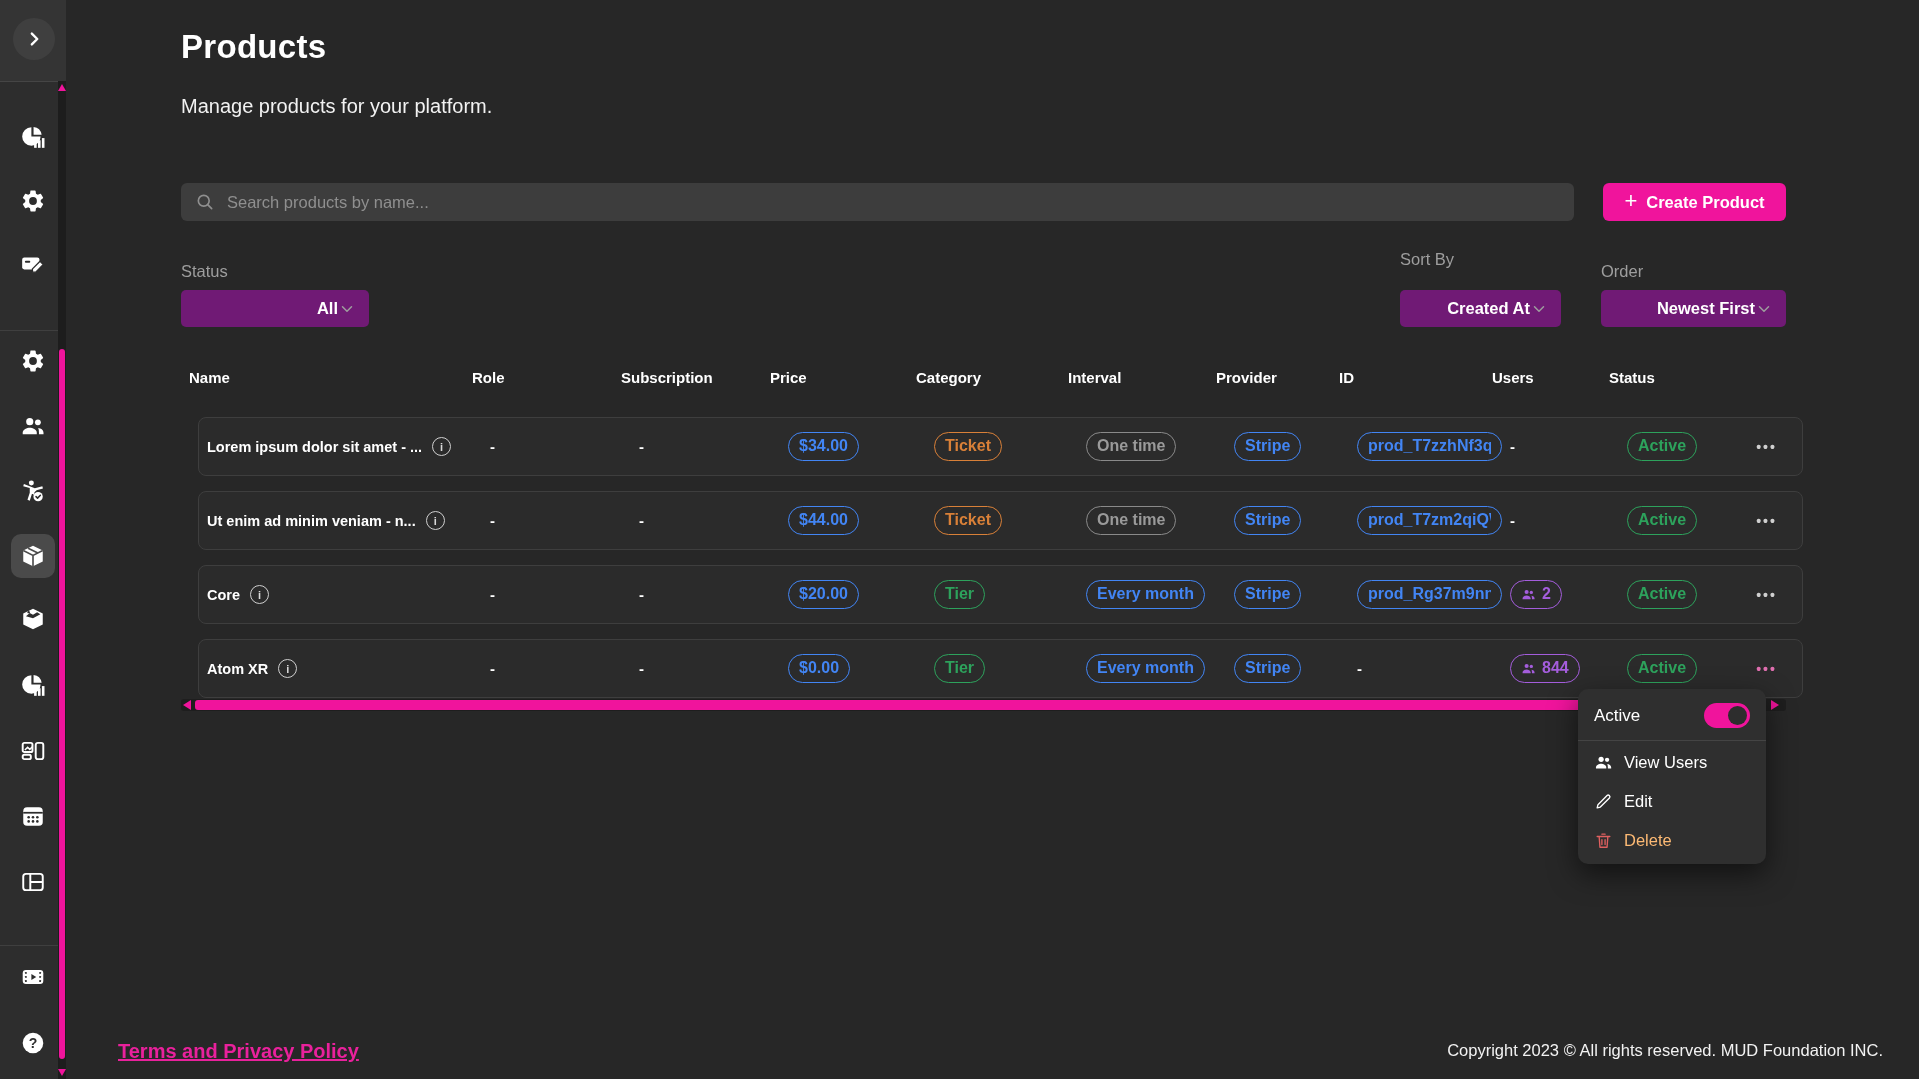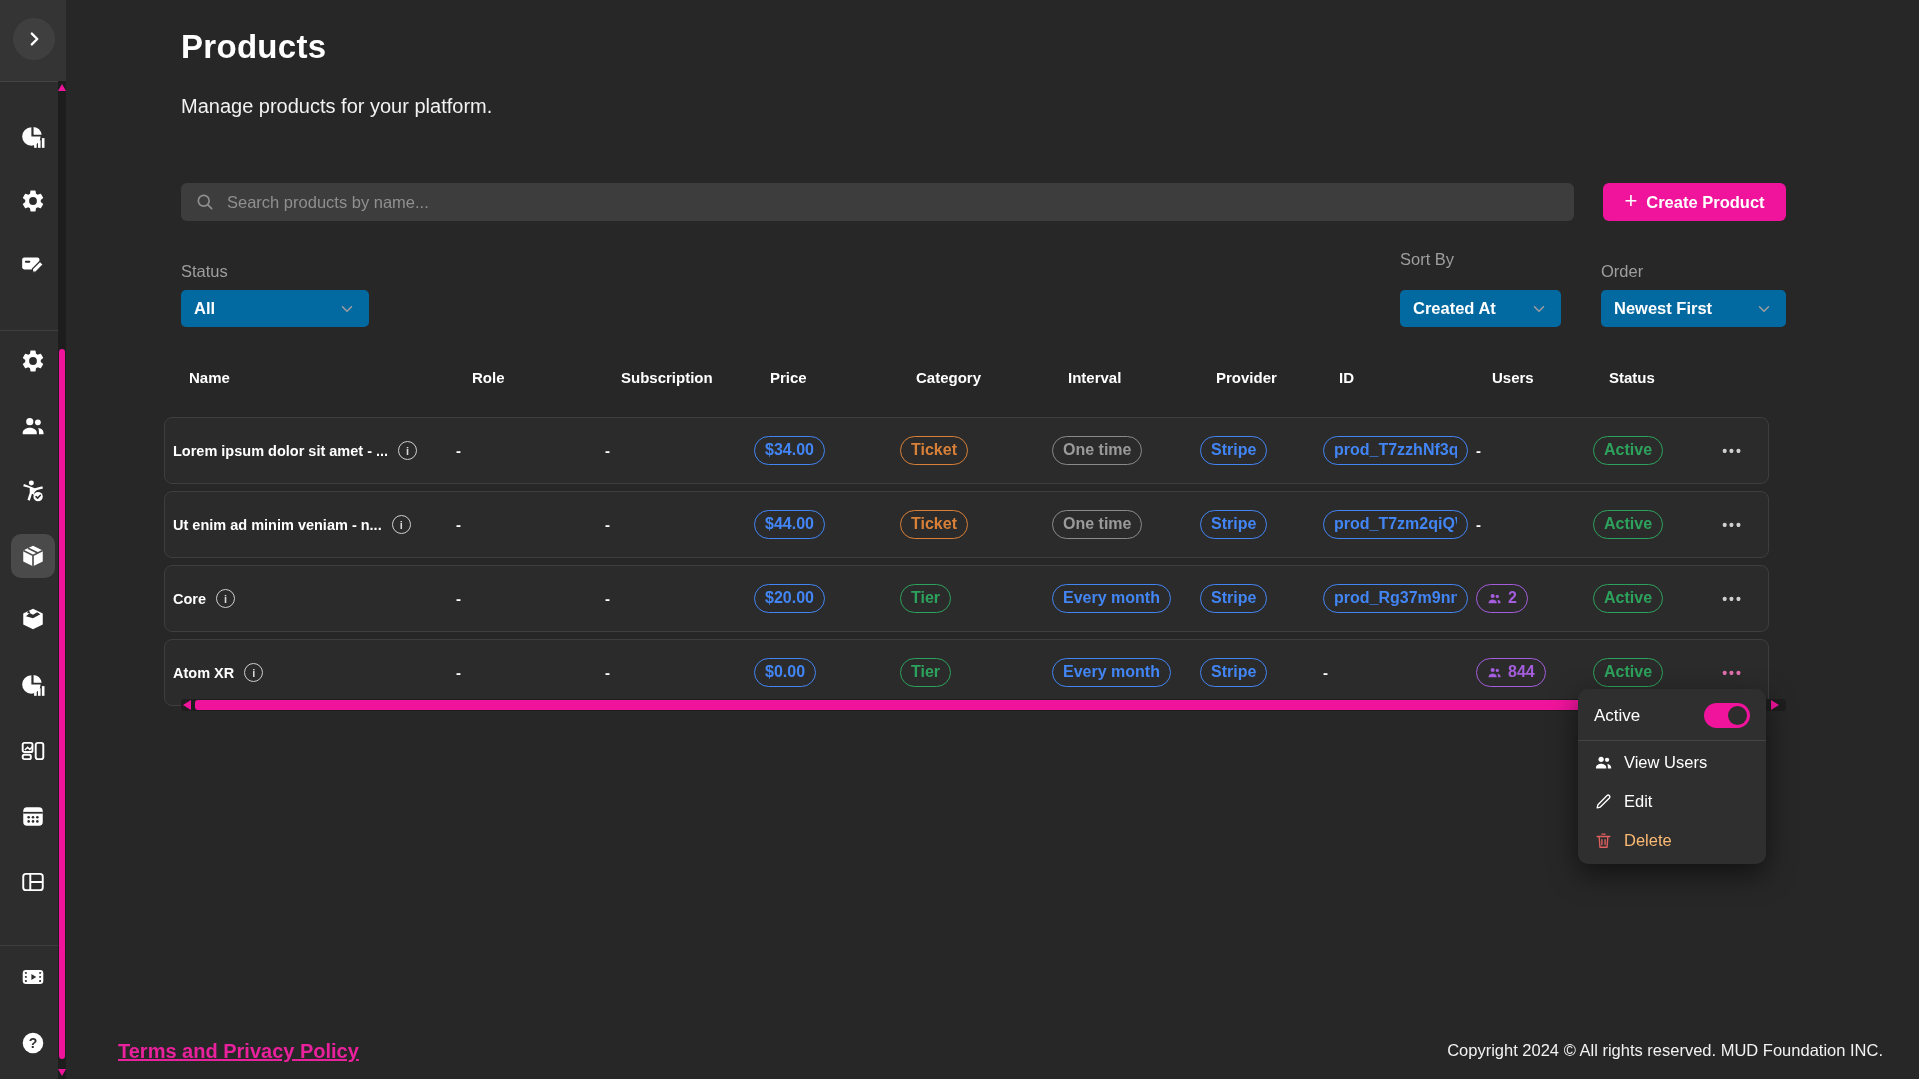--- a/index.html
+++ b/index.html
@@ -33,31 +33,31 @@
   .search input{flex:1;background:transparent;border:none;outline:none;color:#e8e8e8;font-size:16.5px;
     font-family:"Liberation Sans",sans-serif;}
   .search input::placeholder{color:#8f8f8f;}
   .create-btn{position:absolute;left:1603px;top:183px;width:183px;height:38px;background:#f0149c;border:none;
     border-radius:6px;color:#fff;display:flex;align-items:center;justify-content:center;gap:9px;cursor:pointer;}
   .create-btn .plus{font-size:22px;font-weight:300;line-height:1;margin-top:-2px;}
   .create-btn .lbl{font-size:16.5px;font-weight:bold;}
 
   
   .filter-label{position:absolute;font-size:16.5px;color:#9e9e9e;}
-  .select{position:absolute;height:37px;background:#0369a1;border-radius:5px;display:flex;align-items:center;
-    justify-content:space-between;padding:0 13px;box-sizing:border-box;cursor:pointer;}
+  .select{position:absolute;height:37px;background:#701a75;border-radius:5px;display:flex;align-items:center;
+    justify-content:flex-end;padding:0 13px;box-sizing:border-box;cursor:pointer;}
   .select .val{font-size:16.5px;font-weight:600;color:#fff;}
   .select svg{width:18px;height:18px;}
 
   
   .tgrid{display:grid;grid-template-columns:283px 149px 149px 146px 152px 148px 123px 153px 117px 102px 83px;
     align-items:center;}
   .thead{position:absolute;left:181px;top:362px;width:1605px;height:30px;}
   .thead span{font-size:15px;font-weight:bold;padding-left:8px;}
-  .trow{position:absolute;left:164px;width:1605px;height:67px;background:#2b2b2b;border:1px solid #3e3e3e;
+  .trow{position:absolute;left:198px;width:1605px;height:59px;background:#2b2b2b;border:1px solid #3e3e3e;
     border-radius:8px;box-sizing:border-box;}
   .cell{padding-left:8px;display:flex;align-items:center;gap:10px;min-width:0;}
   .name-txt{font-size:14.5px;font-weight:bold;white-space:nowrap;}
   .dash{font-size:15px;font-weight:bold;color:#fff;}
   .info-dot{width:19px;height:19px;border:1.4px solid #cfcfcf;border-radius:50%;color:#d9d9d9;font-size:11px;
     font-weight:bold;display:flex;align-items:center;justify-content:center;flex:none;cursor:pointer;background:transparent;padding:0;}
   .pill{display:inline-flex;align-items:center;gap:6px;padding:3px 10px;border-radius:999px;border:1.6px solid;
     font-size:16px;font-weight:bold;white-space:nowrap;background:transparent;line-height:1.3;}
   .pill.blue{color:#4285f4;border-color:#4285f4;}
   .pill.orange{color:#d98038;border-color:#d98038;}
@@ -515,15 +515,15 @@
     </div>
     <div class="ctx-item danger">
       <svg viewBox="0 0 24 24">
           <path d="M4 7h16M10 4h4M6.5 7l1 13.5h9l1-13.5M10 11v6M14 11v6" fill="none" stroke="#e06060" stroke-width="1.7" stroke-linecap="round" stroke-linejoin="round"></path>
         </svg>
       <span>Delete</span>
     </div>
   </div>
 
   <a class="footer-link">Terms and Privacy Policy</a>
-  <span class="footer-copy">Copyright 2024 © All rights reserved. MUD Foundation INC.</span>
+  <span class="footer-copy">Copyright 2023 © All rights reserved. MUD Foundation INC.</span>
 
 </div>
 
 </body></html>

